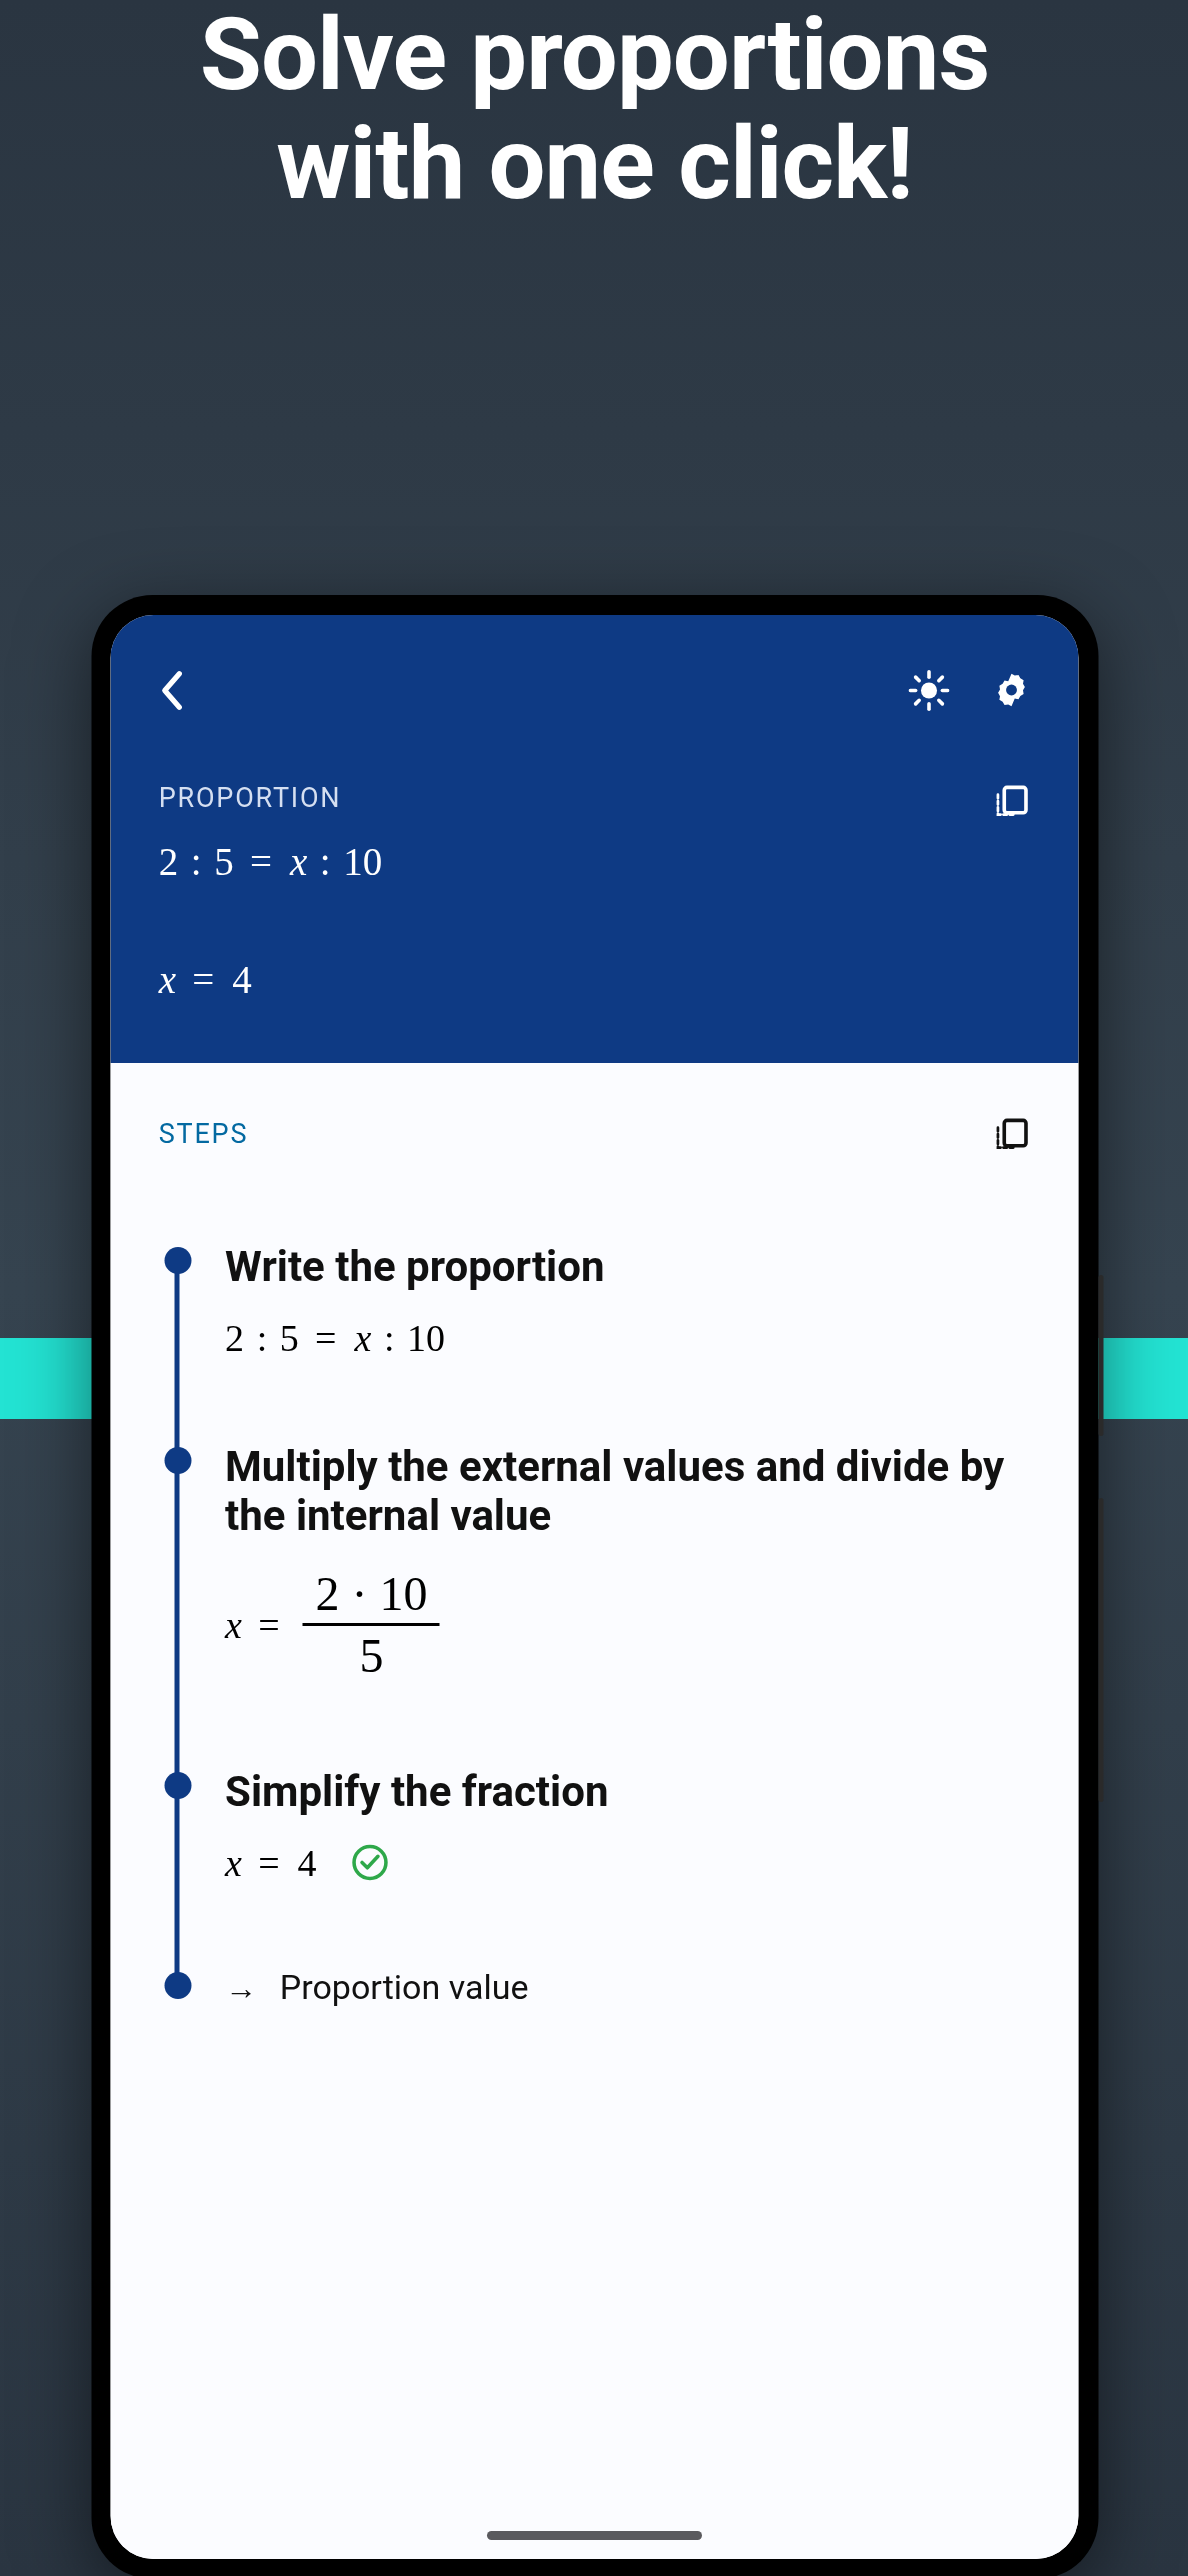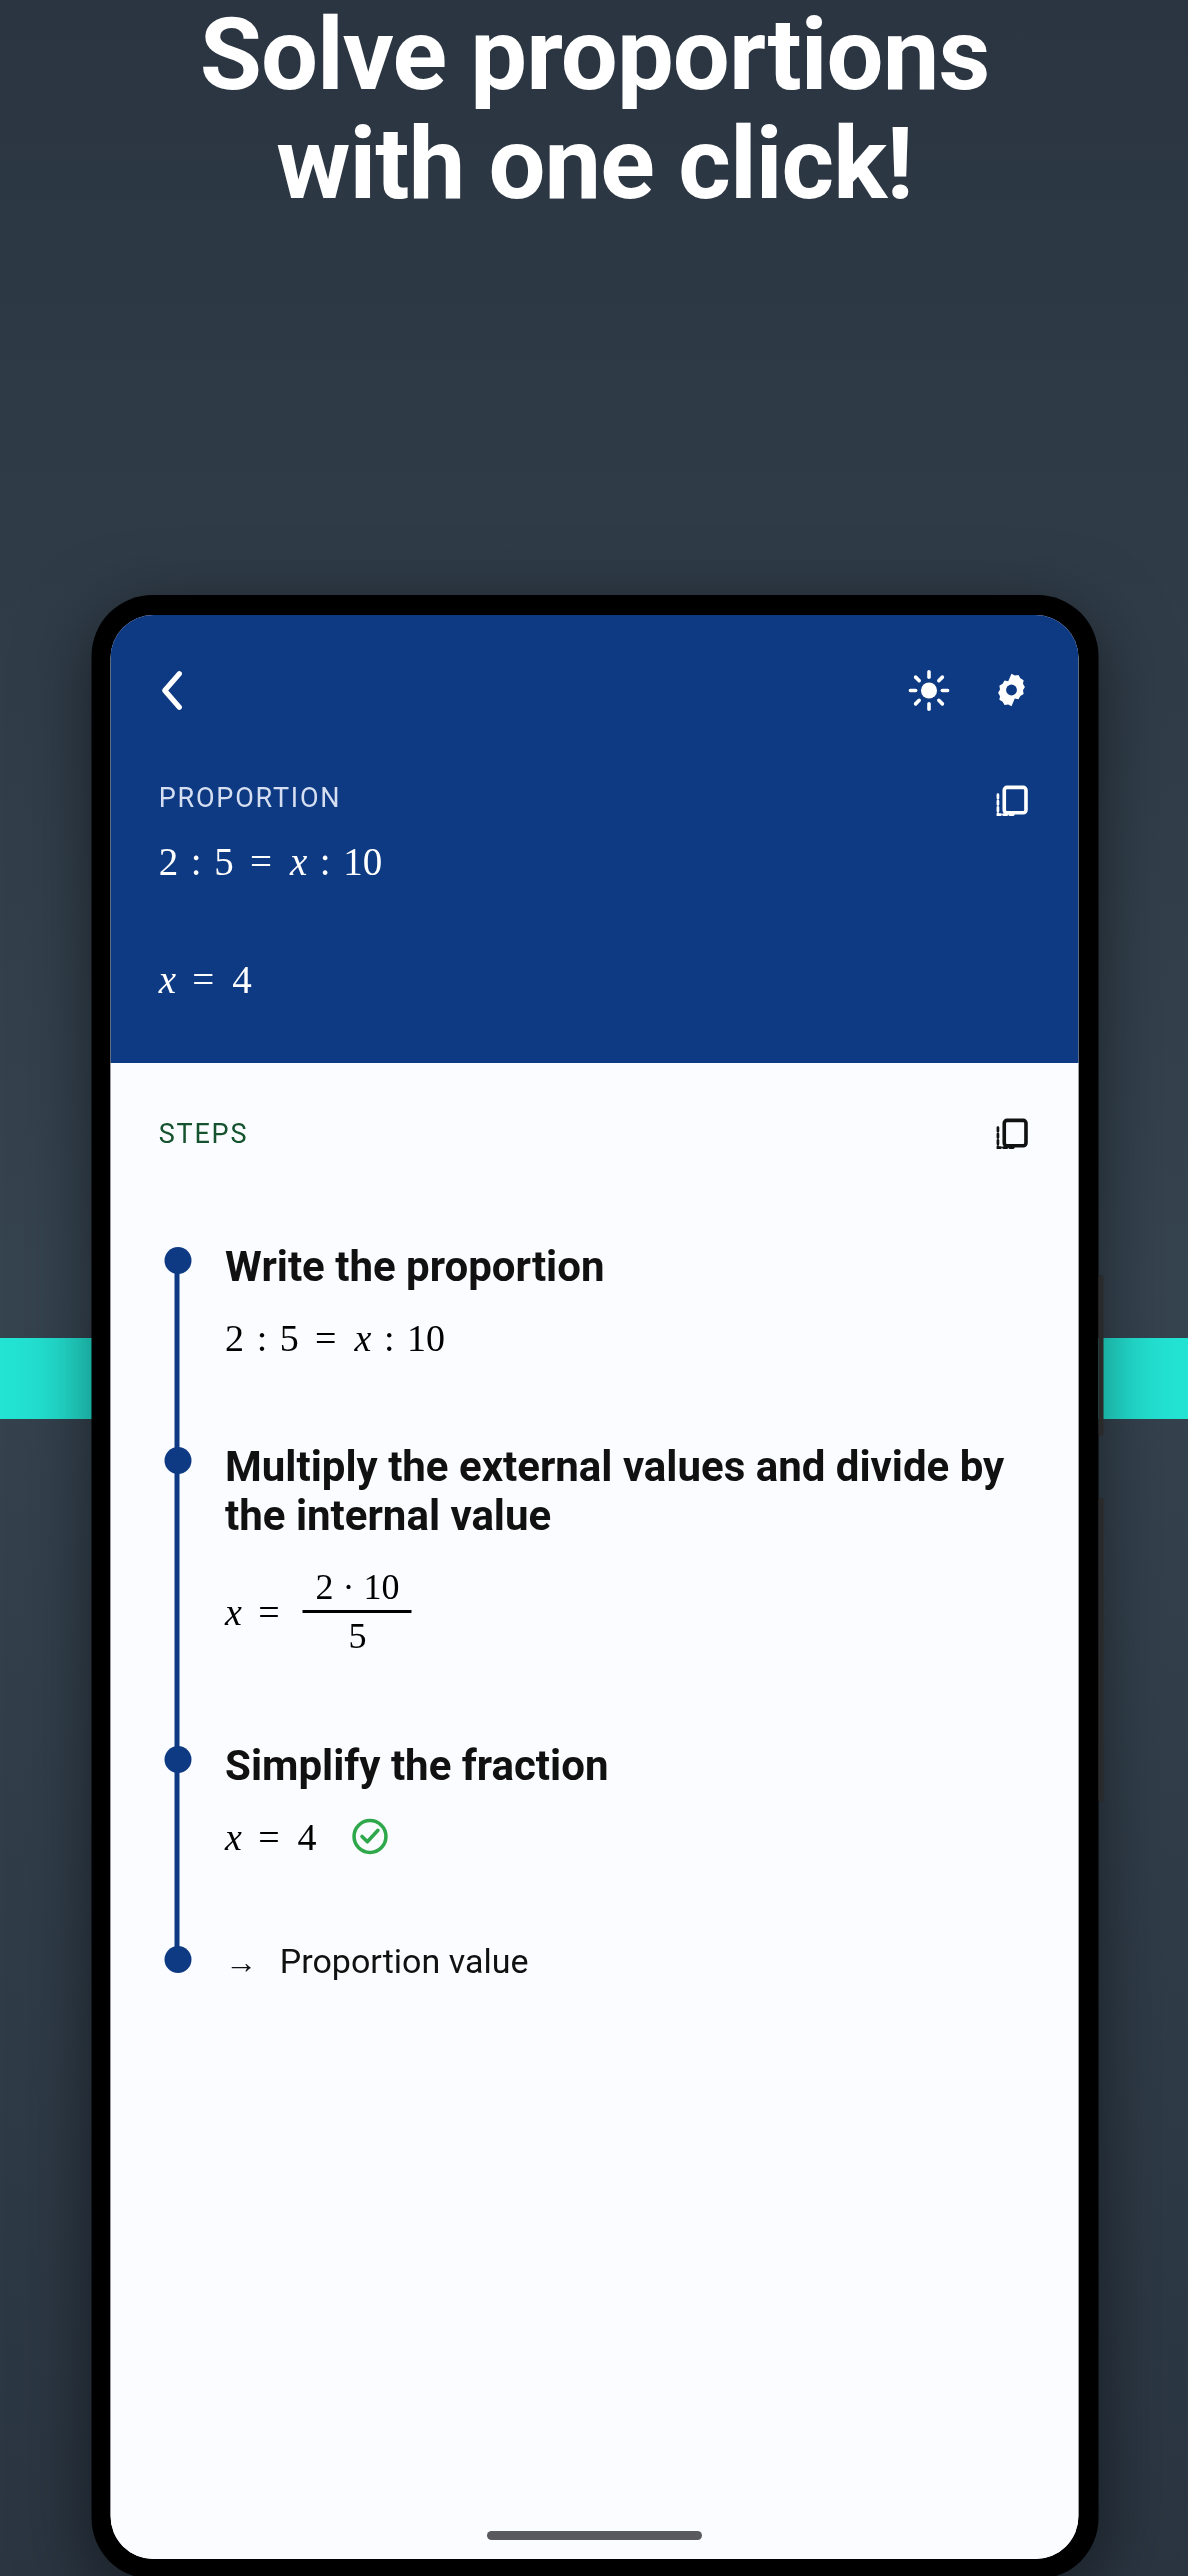--- a/index.html
+++ b/index.html
@@ -105,21 +105,21 @@
   background: #fbfcff;
   padding: 52px 48px 0 48px;
   color: #111;
 }
 .steps-header {
   display: flex;
   justify-content: space-between;
   align-items: center;
   margin-bottom: 89px;
 }
-.bottom-panel .section-label { color: #14532d; }
+.bottom-panel .section-label { color: #0369a1; }
 .copy-icon {
   width: 38px;
   height: 38px;
 }
 .timeline {
   position: relative;
   padding-left: 61px;
   margin-left: 5.4px;
 }
 .timeline-line {
@@ -160,21 +160,21 @@
 }
 .frac {
   display: inline-flex;
   flex-direction: column;
   align-items: center;
   vertical-align: middle;
   margin: 0 5.4px;
 }
 .frac-num, .frac-den {
   padding: 1.8px 12.5px;
-  font-size: 36px;
+  font-size: 48px;
 }
 .frac-bar {
   width: 100%;
   height: 2.7px;
   background: #000;
 }
 .check-circle {
   width: 39px;
   height: 39px;
   margin-left: 25px;

